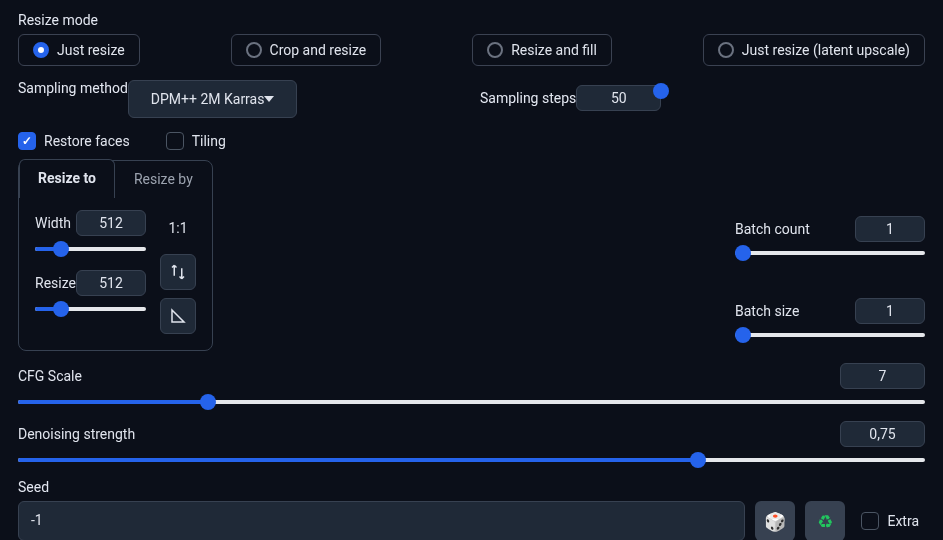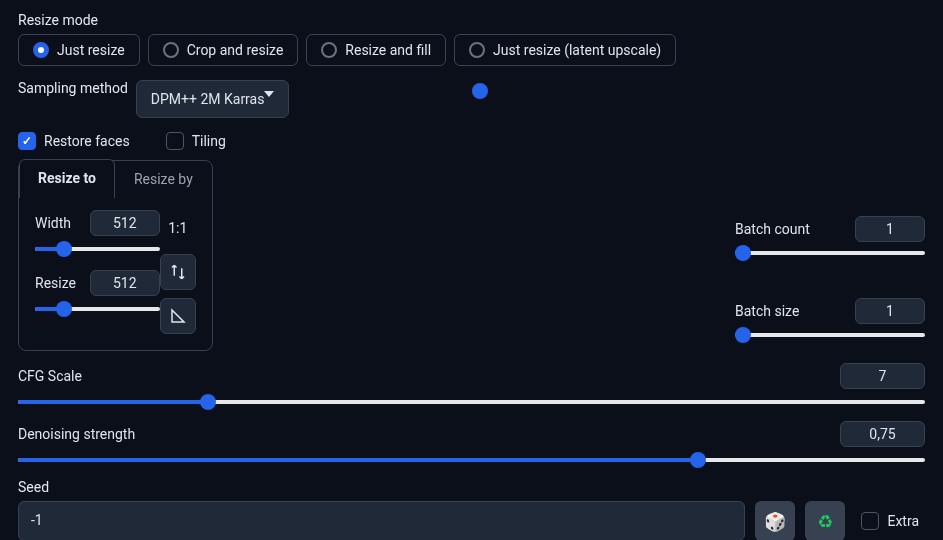--- a/index.html
+++ b/index.html
@@ -5,38 +5,38 @@
   * { box-sizing: border-box; margin: 0; padding: 0; }
   body {
     background: #0b0f19;
     color: #e0e4ed;
     font-family: -apple-system, BlinkMacSystemFont, "Segoe UI", Roboto, sans-serif;
     font-size: 14px;
     padding: 12px 18px;
     width: 943px;
   }
   .section-label { font-size: 14px; margin-bottom: 6px; color: #e3e7f1; }
-  .radio-row { display: flex; gap: 8px; margin-bottom: 14px; }
+  .radio-row { display: flex; gap: 8px; margin-bottom: 14px; justify-content: space-between; }
   .radio-pill {
     display: flex; align-items: center; gap: 8px;
     border: 1px solid #3b4252; border-radius: 6px;
     padding: 7px 14px; cursor: pointer; background: #0b0f19;
   }
   .radio-dot {
     width: 16px; height: 16px; border-radius: 50%;
     border: 2px solid #6b7280; position: relative; flex-shrink: 0;
   }
   .radio-dot.selected { border: 5px solid #2563eb; background: #fff; }
   .row { display: flex; gap: 14px; }
   .col { display: flex; flex-direction: row; }
   .grow { flex: 1; }
   .select {
     background: #1f2937; border: 1px solid #374151; border-radius: 6px;
-    padding: 10px 14px; display: flex; justify-content: space-between;
-    align-items: flex-start; cursor: pointer; color: #e0e4ed; margin-left: 8px;
+    padding: 10px 22px; display: flex; justify-content: space-between;
+    align-items: center; cursor: pointer; color: #e0e4ed;
   }
   .chevron-down {
     width: 0; height: 0; border-left: 5px solid transparent;
     border-right: 5px solid transparent; border-top: 6px solid #e0e4ed;
   }
   .number-box {
     background: #1f2937; border: 1px solid #374151; border-radius: 6px;
     padding: 4px 0; text-align: center; min-width: 70px; color: #e0e4ed;
   }
   .number-box.big { min-width: 85px; }
@@ -77,21 +77,21 @@
     position: relative;
   }
   .tab.active {
     color: #e0e4ed; font-weight: 700; border-color: #374151;
     background: #0b0f19; margin-top: -1px; margin-bottom: -1px;
   }
   .tab.active::after {
     content: ""; position: absolute; left: 0; right: 0; bottom: -1px;
     height: 2px; background: #0b0f19;
   }
-  .tabs-body { padding: 12px 16px 16px 16px; display: flex; }
+  .tabs-body { padding: 12px 16px 16px 16px; display: flex; gap: 14px; }
   .wh-col { flex: 1; display: flex; flex-direction: column; gap: 14px; }
   .tool-col { display: flex; flex-direction: column; gap: 8px; justify-content: space-between; }
   .tool-btn {
     width: 36px; height: 36px; border: 1px solid #374151; border-radius: 6px;
     background: #1f2937; display: flex; align-items: center; justify-content: center;
     cursor: pointer; color: #e0e4ed;
   }
   .tool-btn svg { width: 18px; height: 18px; }
   .batch-col { width: 190px; padding-top: 36px; display: flex; flex-direction: column; gap: 18px; }
   .batch-head { display: flex; justify-content: space-between; align-items: center; gap: 10px; margin-top: 20px; }
@@ -134,20 +134,24 @@
 
 <div class="row">
   <div class="col" style="width:448px">
     <div class="section-label">Sampling method</div>
     <div class="select">
       <span>DPM++ 2M Karras</span>
       <span class="chevron-down"></span>
     </div>
   </div>
   <div class="col grow">
+    <div class="field-head">
+      <span class="section-label" style="margin:0">Sampling steps</span>
+      <span class="number-box big">50</span>
+    </div>
     <div class="slider-track">
       <div class="slider-rail"></div>
       <div class="slider-fill" style="width:33%"></div>
       <div class="slider-thumb" style="left:33%"></div>
     </div>
   </div>
 </div>
 
 <div class="check-row">
   <label class="check-label">

